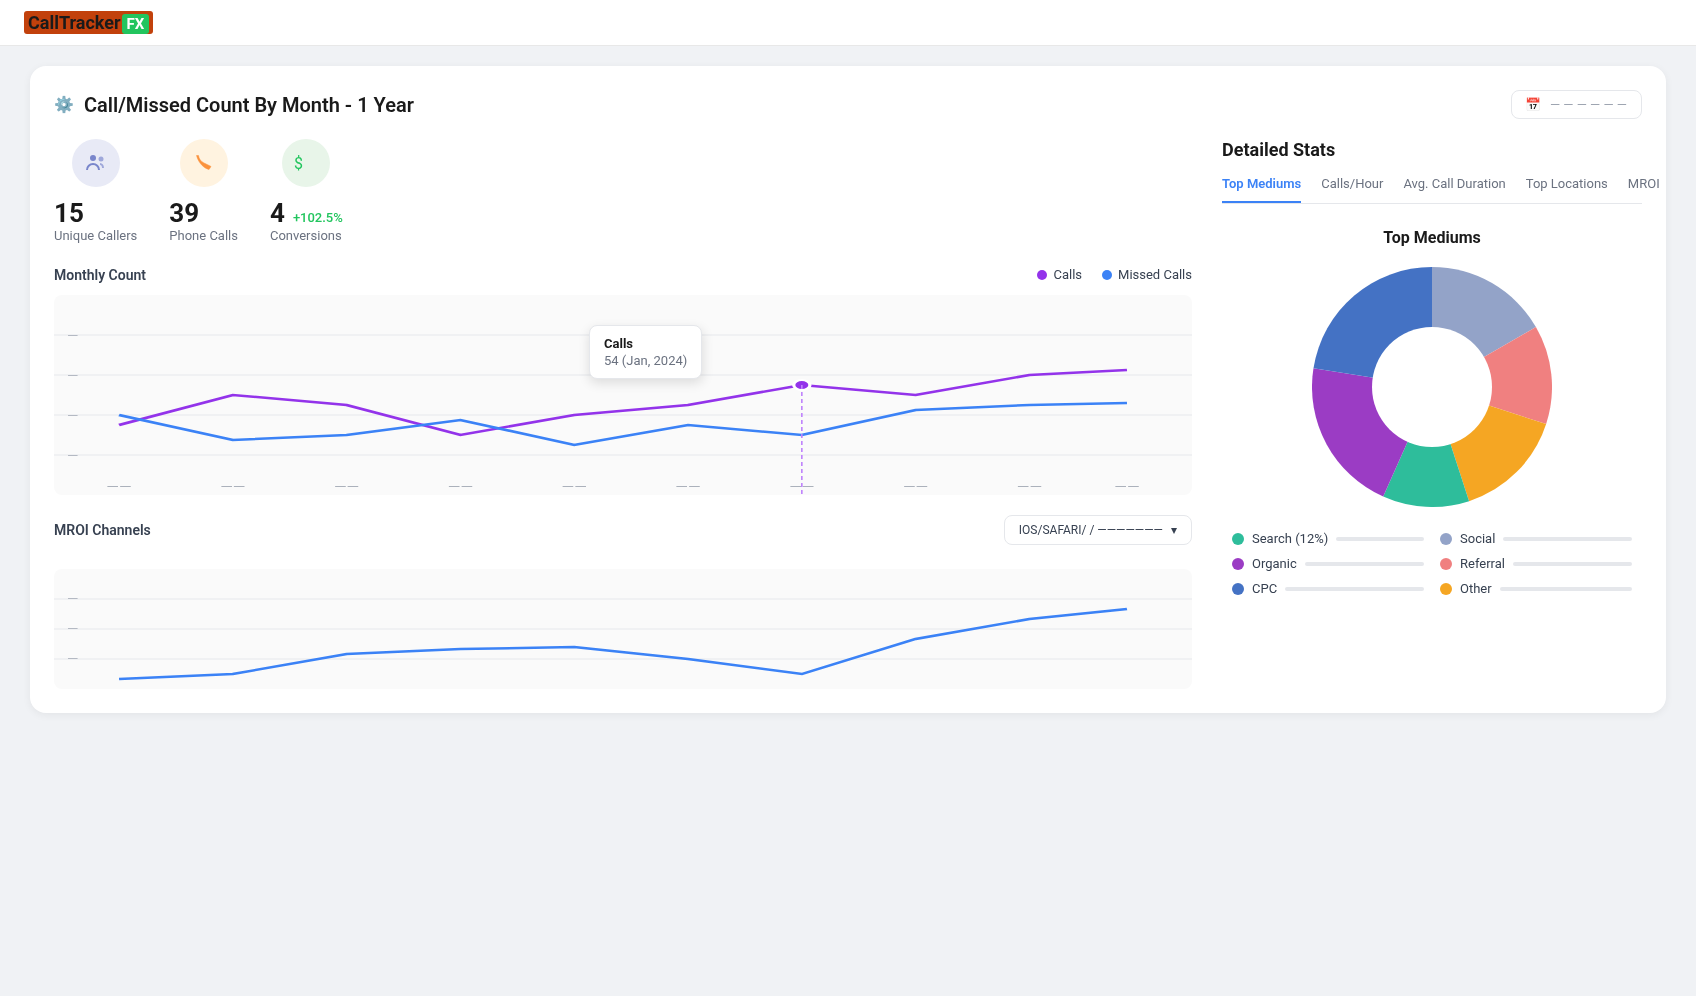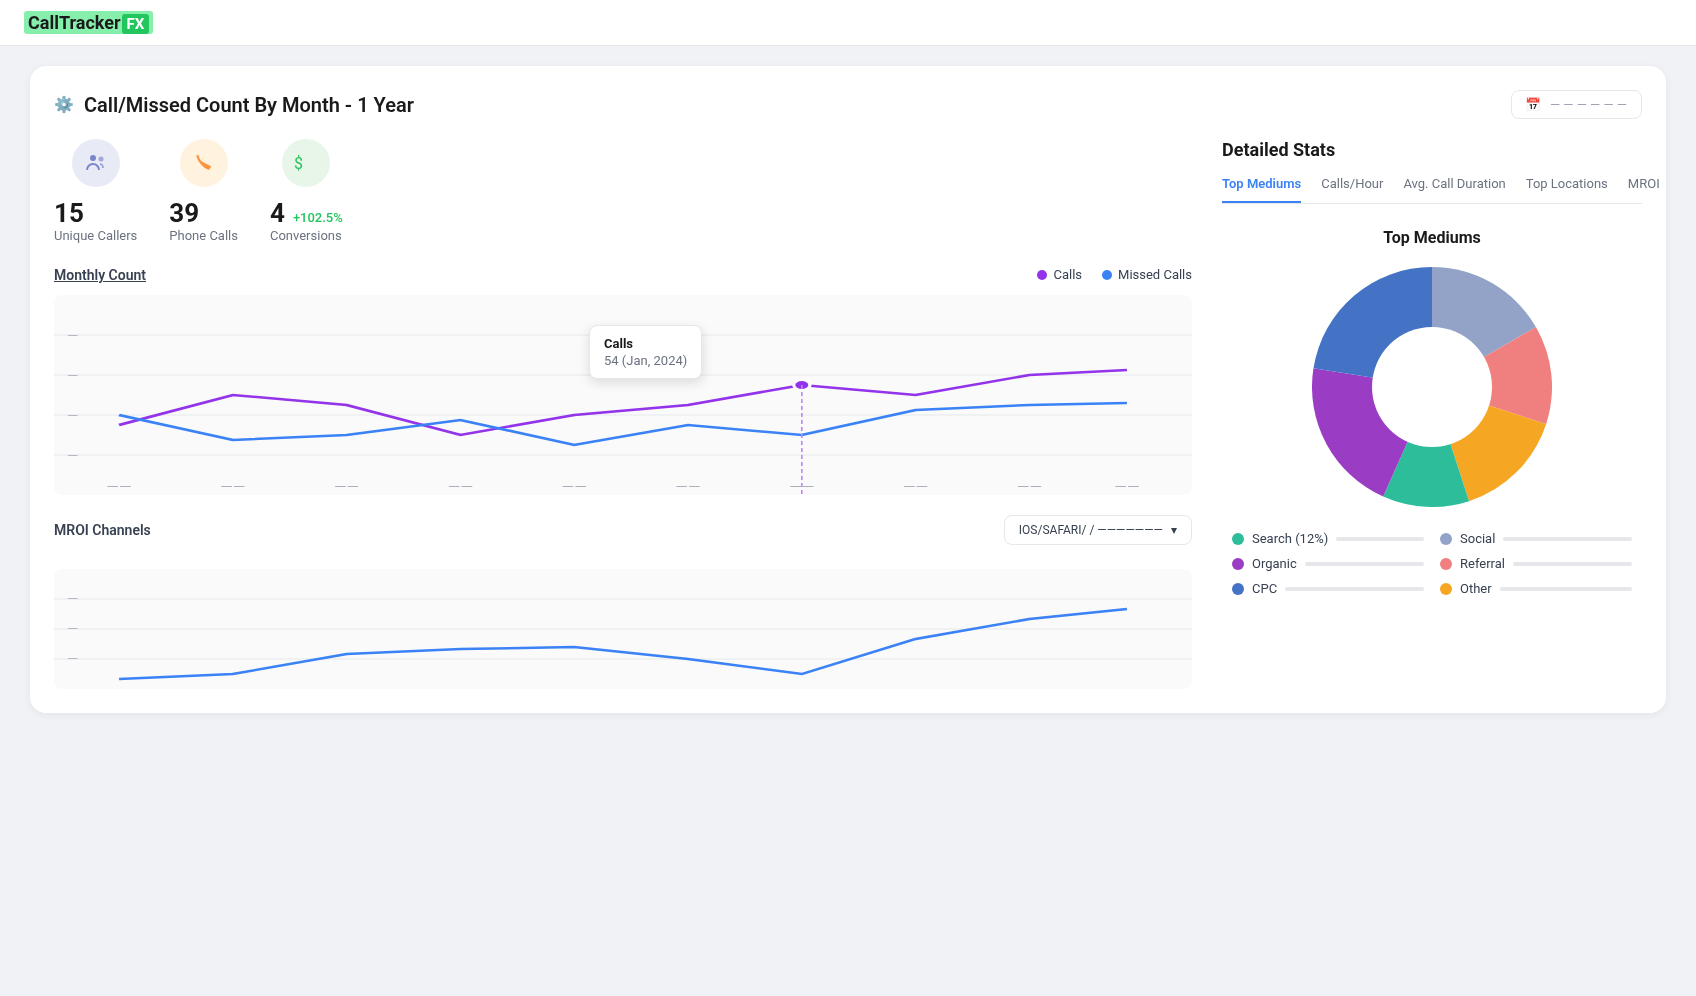--- a/index.html
+++ b/index.html
@@ -16,21 +16,21 @@
       align-items: center;
       border-bottom: 1px solid #e8e8e8;
     }
     .logo {
       font-size: 18px;
       font-weight: 700;
       color: #1a1a1a;
     }
     .logo span {
       color: #22c55e;
-      background: #86efac;
+      background: #c2410c;
       color: #fff;
       padding: 1px 4px;
       border-radius: 3px;
       font-size: 14px;
     }
     .main-container {
       padding: 20px 30px;
     }
     .dashboard-card {
       background: #fff;
@@ -116,21 +116,20 @@
     .chart-header {
       display: flex;
       align-items: center;
       justify-content: space-between;
       margin-bottom: 12px;
     }
     .chart-title {
       font-size: 14px;
       font-weight: 600;
       color: #374151;
-      text-decoration: underline;
     }
     .chart-legend {
       display: flex;
       gap: 20px;
       align-items: center;
     }
     .legend-item {
       display: flex;
       align-items: center;
       gap: 6px;

